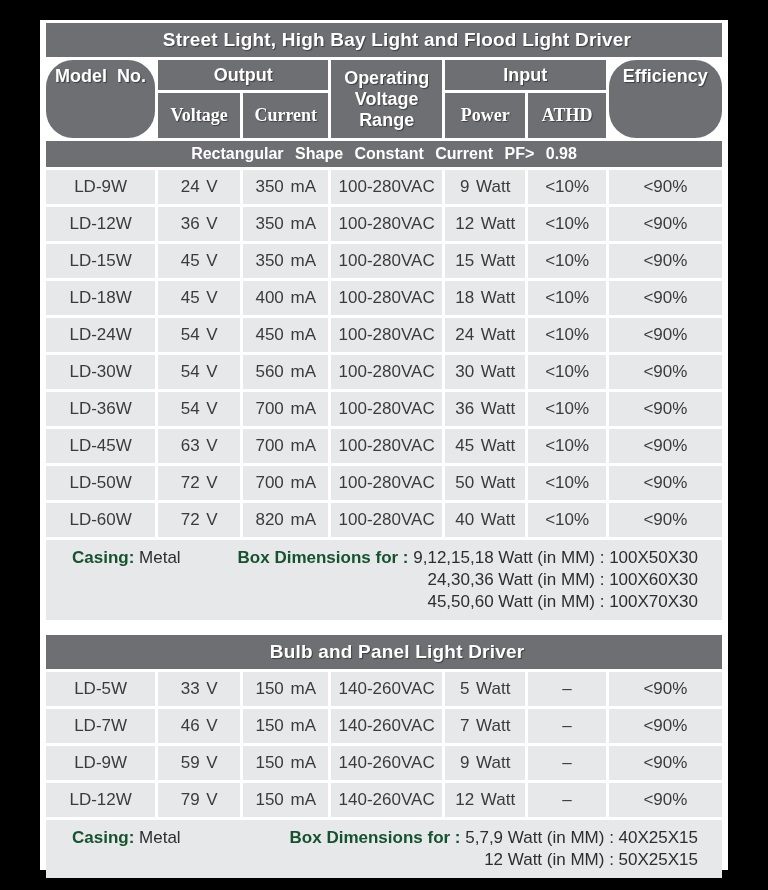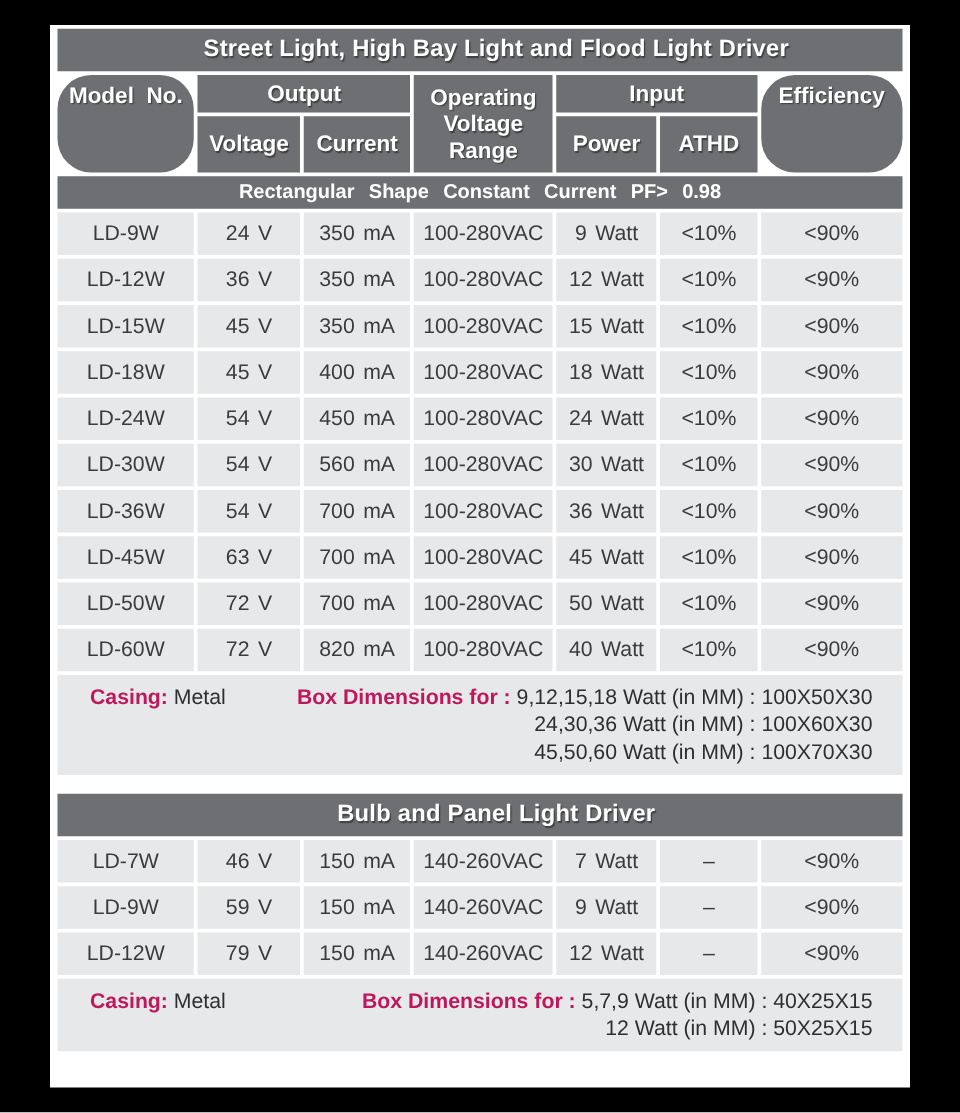--- a/index.html
+++ b/index.html
@@ -44,21 +44,21 @@
   }
   .hdr-cell {
     background: #6e6f72;
     color: #ffffff;
     font-weight: bold;
     font-size: 18px;
     text-align: center;
     text-shadow: 1px 1px 1px rgba(0,0,0,0.45);
   }
   .hdr-row1 .hdr-cell { height: 30px; }
-  .hdr-row2 .hdr-cell { height: 45px; }
+  .hdr-row2 .hdr-cell { height: 45px; font-family: Liberation Serif, serif; }
   .hdr-span {
     vertical-align: top;
     padding-top: 6px;
     word-spacing: 5px;
     border-radius: 27px;
   }
   .hdr-mid { vertical-align: middle; line-height: 21px; }
   .note-cell {
     background: #6e6f72;
     color: #ffffff;
@@ -79,21 +79,21 @@
   .casing {
     background: #e7e8e9;
     color: #2d2e30;
     margin: 0 3px 3px 3px;
     padding: 7px 24px 7px 26px;
     display: flex;
     justify-content: space-between;
     font-size: 17px;
     line-height: 22px;
   }
-  .casing b { color: #be185d; }
+  .casing b { color: #14532d; }
   .casing-right { text-align: right; }
   .tables-gap { height: 9px; }
 </style>
 </head>
 <body>
 
 <div class="page">
   <div class="panel">
 
     <table class="spec">
@@ -258,20 +258,29 @@
         <col style="width:11.6%">
         <col style="width:17.0%">
       </colgroup>
       <tbody>
         <tr>
           <td colspan="7" class="title-cell">Bulb and Panel Light Driver</td>
         </tr>
       </tbody>
       <tbody>
 
+          <tr class="data">
+            <td>LD-5W</td>
+            <td>33 V</td>
+            <td>150 mA</td>
+            <td>140-260VAC</td>
+            <td>5 Watt</td>
+            <td>–</td>
+            <td>&lt;90%</td>
+          </tr>
 
           <tr class="data">
             <td>LD-7W</td>
             <td>46 V</td>
             <td>150 mA</td>
             <td>140-260VAC</td>
             <td>7 Watt</td>
             <td>–</td>
             <td>&lt;90%</td>
           </tr>

